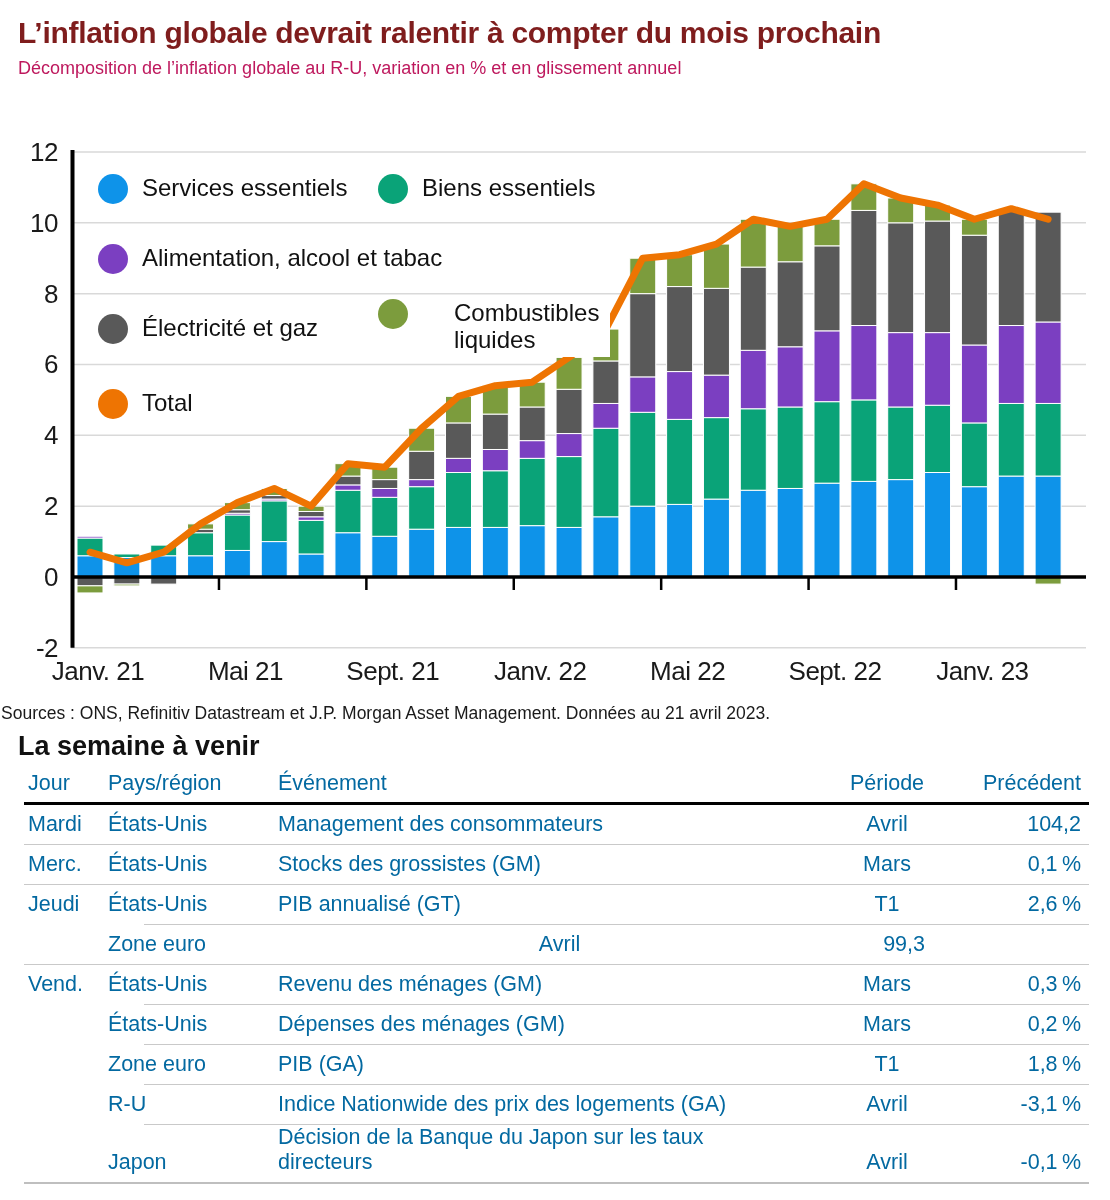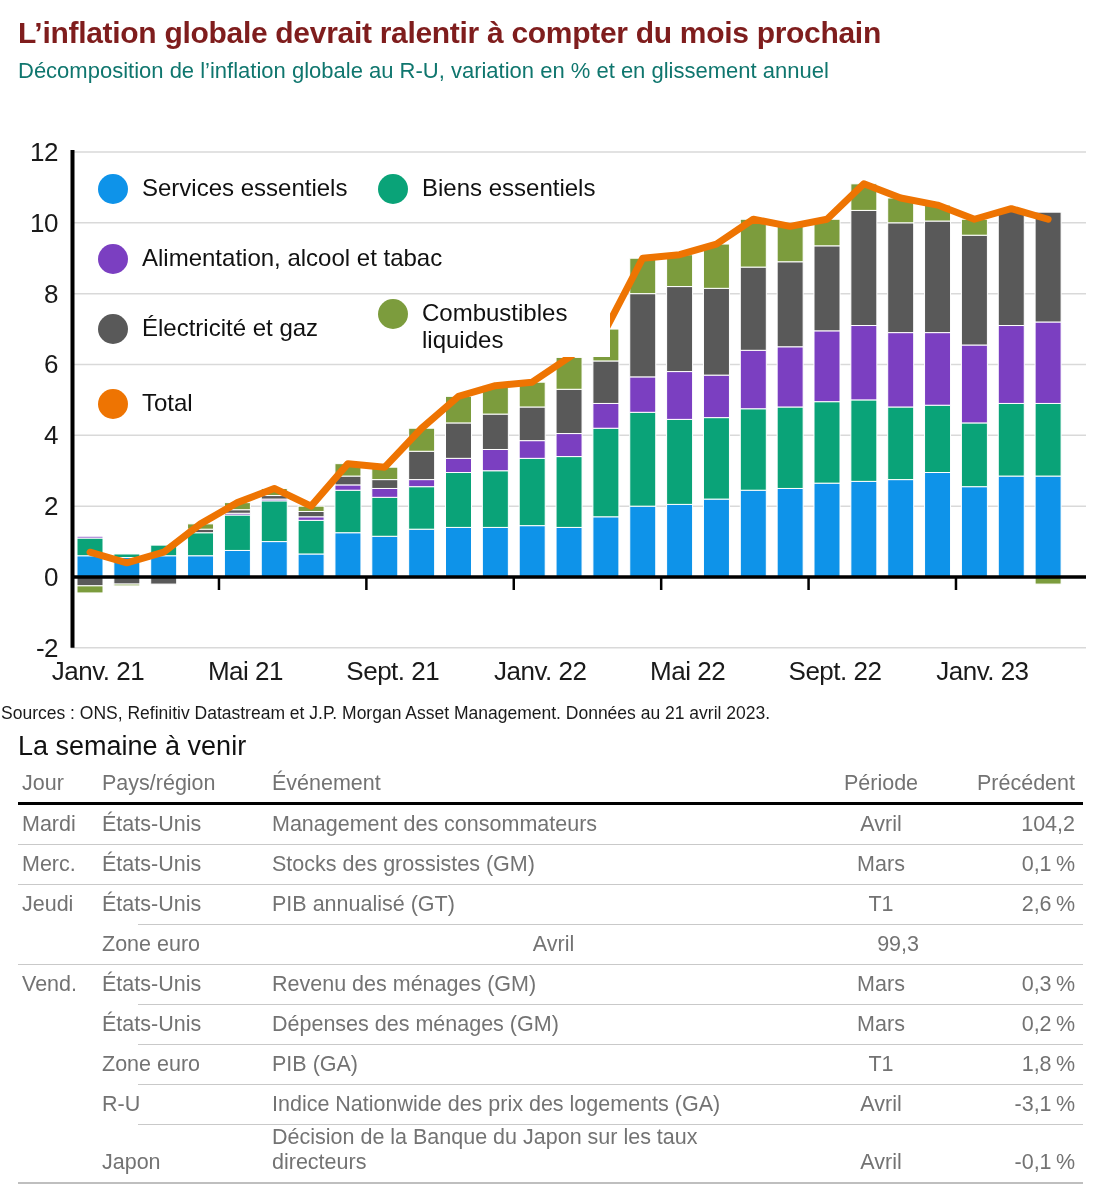--- a/index.html
+++ b/index.html
@@ -6,38 +6,38 @@
   body{
     width:1110px;height:1200px;position:relative;background:#fff;color:#000;
     font-family:"Liberation Sans",sans-serif;overflow:hidden;
   }
   .page-title{
     position:absolute;left:18px;top:16px;width:1070px;
     font-size:30px;font-weight:700;letter-spacing:-0.3px;color:#7f1d1d;
   }
   .page-subtitle{
     position:absolute;left:18px;top:58px;width:1070px;
-    font-size:22px;font-weight:400;color:#0f766e;
+    font-size:18px;font-weight:400;color:#be185d;
   }
   .chart-wrap{position:absolute;left:0;top:140px;width:1110px;height:560px;}
   #chart-svg{position:absolute;left:0;top:0;}
   .legend{position:absolute;left:0;top:0;width:100%;height:100%;pointer-events:none;}
   .litem{
     position:absolute;display:flex;background:#fff;
     padding:4px 12px 4px 4px;font-size:24px;color:#111;white-space:nowrap;
   }
   .litem .dot{width:30px;height:30px;border-radius:50%;margin-right:14px;flex:0 0 auto;}
-  .litem.two-line{white-space:normal;width:220px;line-height:27px;}
+  .litem.two-line{white-space:normal;width:220px;line-height:27px;gap:32px;}
   .source-line{
     position:absolute;left:1px;top:703px;width:1080px;font-size:17.5px;color:#1a1a1a;
   }
   .section-title{
-    position:absolute;left:18px;top:731px;font-size:27px;font-weight:400;color:#111;
-  }
-  .week-table{position:absolute;left:18px;top:768px;width:1065px;font-size:21.5px;color:#737373;}
+    position:absolute;left:18px;top:731px;font-size:27px;font-weight:700;color:#111;
+  }
+  .week-table{position:absolute;left:24px;top:768px;width:1065px;font-size:21.5px;color:#0369a1;}
   .tr{
     display:grid;grid-template-columns:84px 170px 563px 92px 156px;
     align-items:end;min-height:39px;padding-bottom:7px;box-sizing:border-box;
   }
   .tr.header{min-height:34px;padding-bottom:6px;}
   .td{padding:0;}
   .td.c1{padding-left:4px;}
   .td.c4{text-align:center;}
   .td.c5{text-align:right;padding-right:8px;}
   .td.event{white-space:pre-line;}

